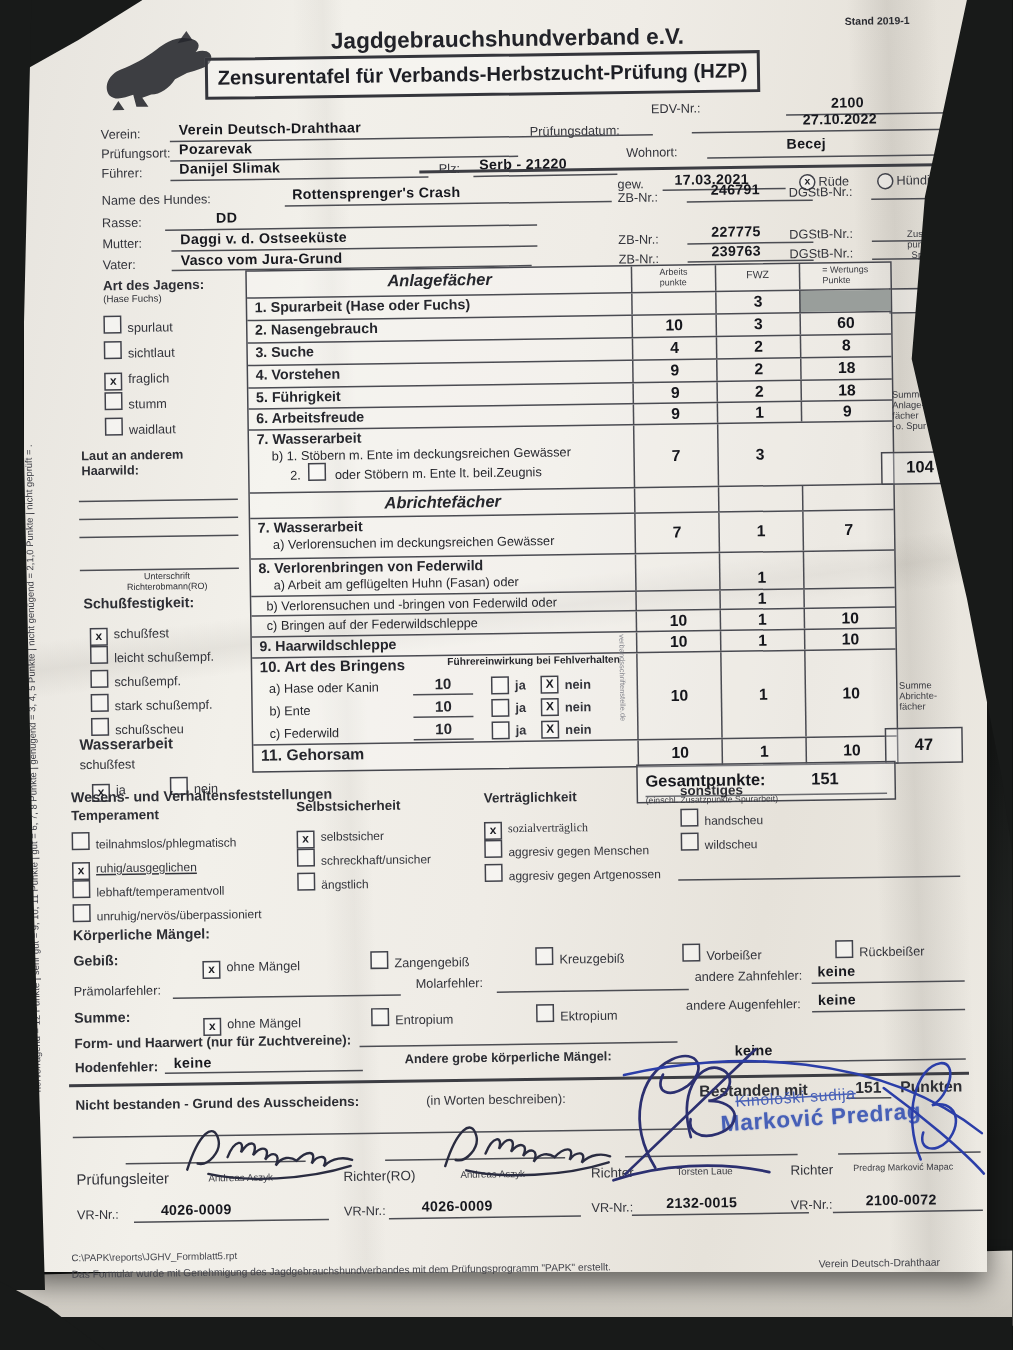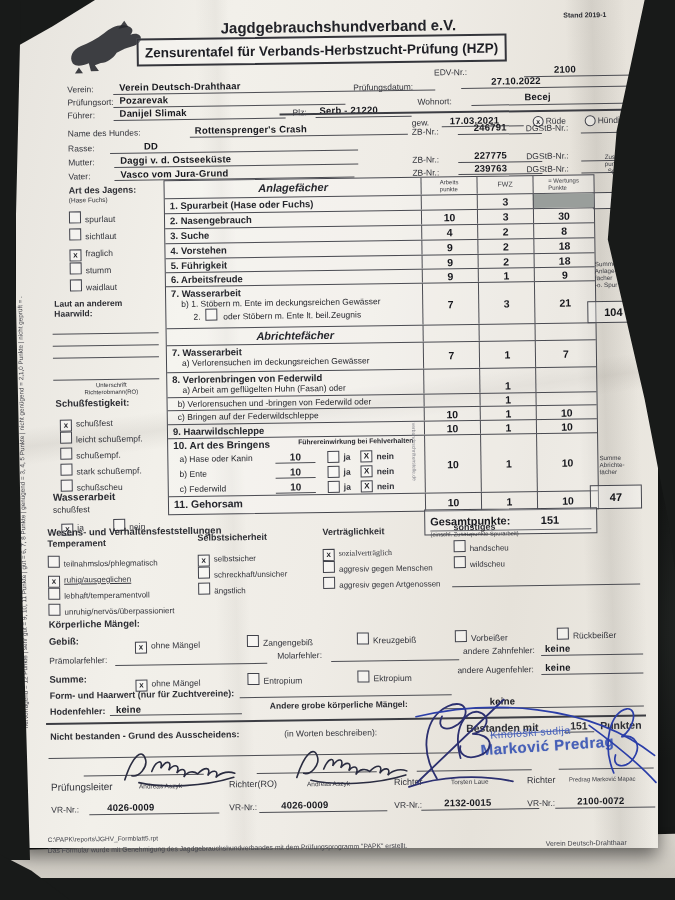--- a/index.html
+++ b/index.html
@@ -70,21 +70,21 @@
     </div>
 
     <span class="abs lbl" style="left:455px;top:57px;">EDV-Nr.:</span>
     <span class="abs val" style="left:575px;top:55px;">2100</span>
     <div class="ul" style="left:545px;top:67px;width:112px;"></div>
 
     <span class="abs lbl" style="left:88px;top:69px;">Verein:</span>
     <span class="abs val" style="left:140px;top:67px;">Verein Deutsch-Drahthaar</span>
     <div class="ul" style="left:134px;top:79px;width:322px;"></div>
     <span class="abs lbl" style="left:374px;top:71px;">Prüfungsdatum:</span>
-    <span class="abs val" style="left:512px;top:66px;">27.10.2022</span>
+    <span class="abs val" style="left:556px;top:66px;">27.10.2022</span>
     <div class="ul" style="left:482px;top:78px;width:175px;"></div>
 
     <span class="abs lbl" style="left:88px;top:82px;">Prüfungsort:</span>
     <span class="abs val" style="left:140px;top:80px;">Pozarevak</span>
     <div class="ul" style="left:134px;top:92px;width:232px;"></div>
     <span class="abs lbl" style="left:438px;top:86px;">Wohnort:</span>
     <span class="abs val" style="left:545px;top:82px;">Becej</span>
     <div class="ul" style="left:492px;top:95px;width:166px;"></div>
 
     <span class="abs lbl" style="left:88px;top:95px;">Führer:</span>
@@ -182,21 +182,21 @@
       <div class="trow" style="height:15px;">
         <div class="tl">1. Spurarbeit (Hase oder Fuchs)</div>
         <div class="tc"></div>
         <div class="tc">3</div>
         <div class="tc last gray"></div>
       </div>
       <div class="trow" style="height:15px;">
         <div class="tl">2. Nasengebrauch</div>
         <div class="tc">10</div>
         <div class="tc">3</div>
-        <div class="tc last">30</div>
+        <div class="tc last">60</div>
       </div>
       <div class="trow" style="height:15px;">
         <div class="tl">3. Suche</div>
         <div class="tc">4</div>
         <div class="tc">2</div>
         <div class="tc last">8</div>
       </div>
       <div class="trow" style="height:15px;">
         <div class="tl">4. Vorstehen</div>
         <div class="tc">9</div>
@@ -221,21 +221,20 @@
           <div class="subline">b)  1. Stöbern m. Ente im deckungsreichen Gewässer</div>
           <div class="subline" style="padding-left:22px;">
             <span>2.</span>
             <span class="cb" style="margin:0 3px;"></span>
             <span>oder Stöbern m. Ente lt. beil.Zeugnis</span>
             <span style="display:inline-block;width:58px;border-bottom:1px solid #4c4d53;height:8px;"></span>
           </div>
         </div>
         <div class="tc">7</div>
         <div class="tc">3</div>
-        <div class="tc last">21</div>
       </div>
       <div class="trow" style="height:17px;">
         <div class="tl i" style="text-align:center;font-size:11px;padding-top:2px;">Abrichtefächer</div>
         <div class="tc"></div>
         <div class="tc"></div>
         <div class="tc last"></div>
       </div>
       <div class="trow" style="height:27px;">
         <div class="tl">
           <div>7. Wasserarbeit</div>

